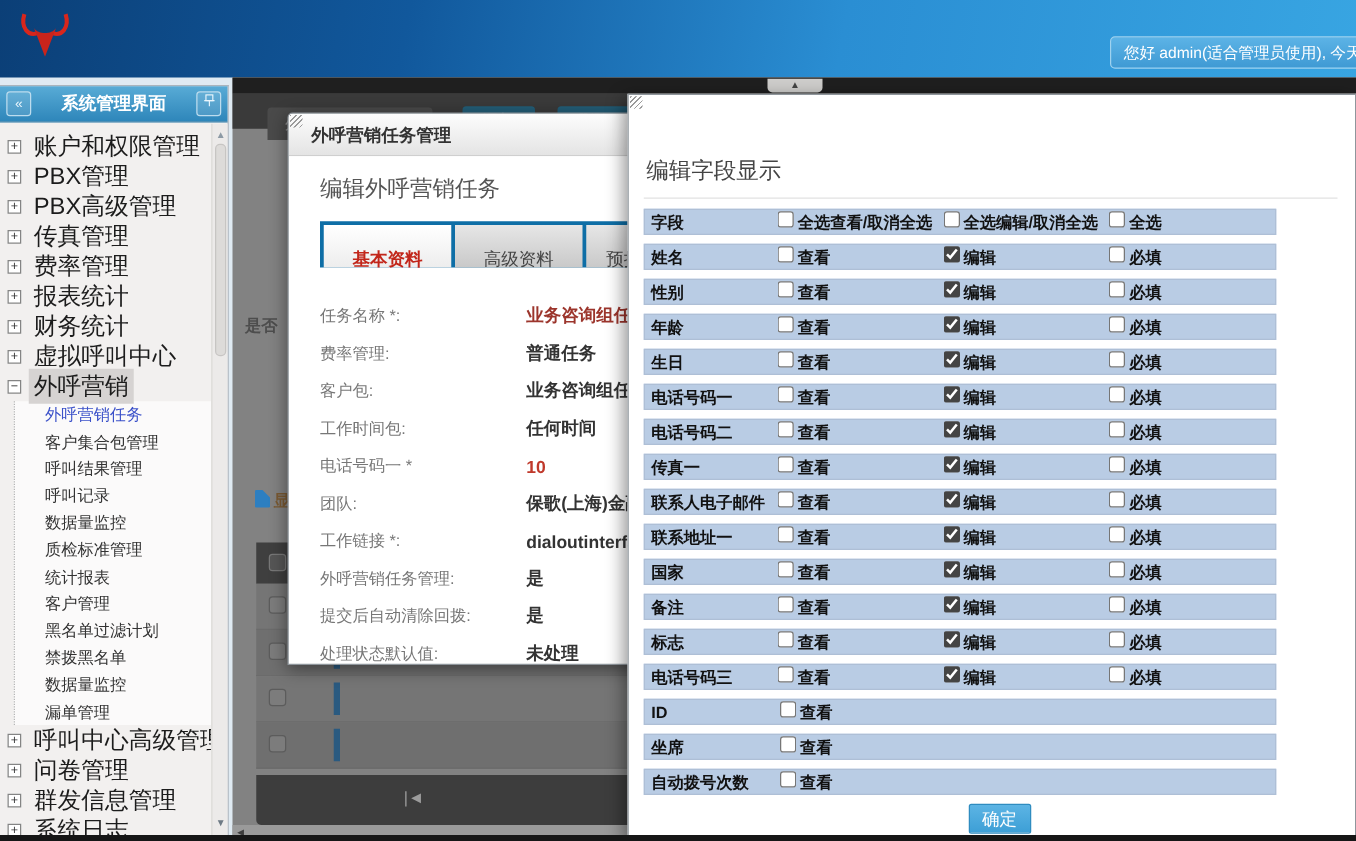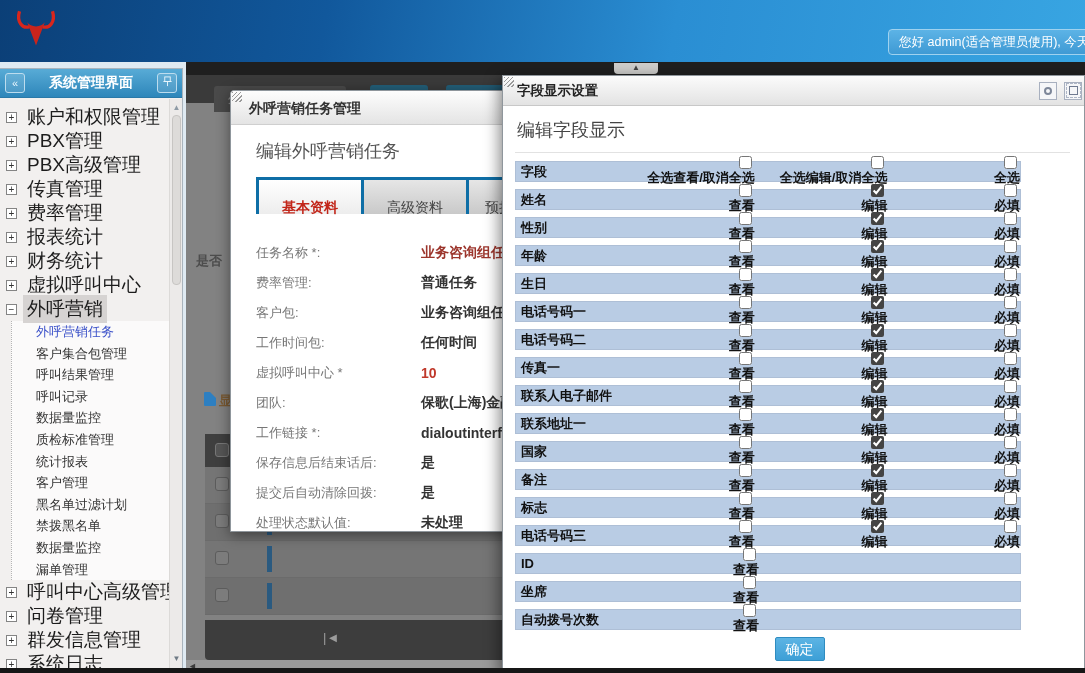--- a/index.html
+++ b/index.html
@@ -83,28 +83,28 @@
   
   .panel{position:absolute;left:502px;top:75px;width:583px;height:598px;background:#fff;
     border:1px solid #8f969c;box-shadow:-3px 3px 14px rgba(0,0,0,.45);z-index:10;}
   .pnl-titlebar{height:30px;background:linear-gradient(#fbfbfb,#e3e3e3);border-bottom:1px solid #c8c8c8;
     display:flex;align-items:center;padding:0 2px 0 14px;}
   .pnl-title{flex:1;font-size:13.5px;font-weight:bold;color:#222;}
   .win-ico{width:18px;height:18px;border:1px solid #a8b0bf;background:#f5f6f8;margin-left:7px;
     display:flex;align-items:center;justify-content:center;cursor:pointer;flex:0 0 18px;}
   .ico-circle{width:8px;height:8px;border:2px solid #7d8799;border-radius:50%;}
   .ico-max{width:9px;height:9px;border:1.5px solid #6f7a90;outline:1px dashed #aeb6c6;outline-offset:2px;}
-  .pnl-body{padding:8px 0 0 12px;}
+  .pnl-body{padding:8px 0 0 12px;margin-top:36px;}
   .pnl-heading{font-size:18px;color:#444;margin:4px 0 10px 2px;}
   .pnl-sep{border-bottom:1px solid #e2e2e2;margin:0 14px 8px 0;}
   .ptable{width:506px;}
   .prow{height:21px;background:#b9cce4;margin-bottom:7px;display:flex;align-items:center;
     border:1px solid #aebfd6;font-size:13px;color:#111;}
   .p-name{width:108px;padding-left:5px;font-weight:bold;white-space:nowrap;}
-  .p-cell{width:135px;display:flex;align-items:flex-end;font-weight:bold;white-space:nowrap;flex-direction:column;}
+  .p-cell{width:135px;display:flex;align-items:flex-start;font-weight:bold;white-space:nowrap;}
   .p-cell input[type=checkbox]{width:13px;height:13px;margin:0 3px 0 0;accent-color:#444;}
   .confirm-btn{display:block;margin:6px auto 0 auto;width:50px;height:24px;background:linear-gradient(#5cb4e4,#3d9fd6);
     border:1px solid #2f8cc0;border-radius:2px;color:#fff;font-size:14px;line-height:21px;cursor:pointer;
     font-family:inherit;}
 
   .bottom-bar{position:absolute;left:0;top:668px;width:1085px;height:5px;background:#161616;z-index:20;}
 </style>
 </head>
 <body>
 
@@ -267,58 +267,49 @@
         </div>
         <div class="form-row">
           <span class="f-label">客户包:</span>
           <span class="f-value">业务咨询组任务</span>
         </div>
         <div class="form-row">
           <span class="f-label">工作时间包:</span>
           <span class="f-value">任何时间</span>
         </div>
         <div class="form-row">
-          <span class="f-label">虚拟呼叫中心 *</span>
+          <span class="f-label">电话号码一 *</span>
           <span class="f-value" style="color: rgb(192, 57, 43);">10</span>
         </div>
         <div class="form-row">
           <span class="f-label">团队:</span>
           <span class="f-value">保歌(上海)金融信</span>
         </div>
         <div class="form-row">
           <span class="f-label">工作链接 *:</span>
           <span class="f-value">dialoutinterfac...</span>
         </div>
         <div class="form-row">
-          <span class="f-label">保存信息后结束话后:</span>
+          <span class="f-label">外呼营销任务管理:</span>
           <span class="f-value">是</span>
         </div>
         <div class="form-row">
           <span class="f-label">提交后自动清除回拨:</span>
           <span class="f-value">是</span>
         </div>
         <div class="form-row">
           <span class="f-label">处理状态默认值:</span>
           <span class="f-value">未处理</span>
         </div>
       </div>
   </div>
 </div>
 
 <div class="panel">
   <div class="grip"></div>
-  <div class="pnl-titlebar">
-    <div class="pnl-title">字段显示设置</div>
-    <div class="win-ico">
-        <span class="ico-circle"></span>
-      </div>
-    <div class="win-ico">
-        <span class="ico-max"></span>
-      </div>
-  </div>
   <div class="pnl-body">
     <div class="pnl-heading">编辑字段显示</div>
     <div class="pnl-sep"></div>
     <div class="ptable">
         <div class="prow phead">
           <span class="p-name">字段</span>
           <span class="p-cell">
             <input type="checkbox" style="">
             <span>全选查看/取消全选</span>
           </span>

